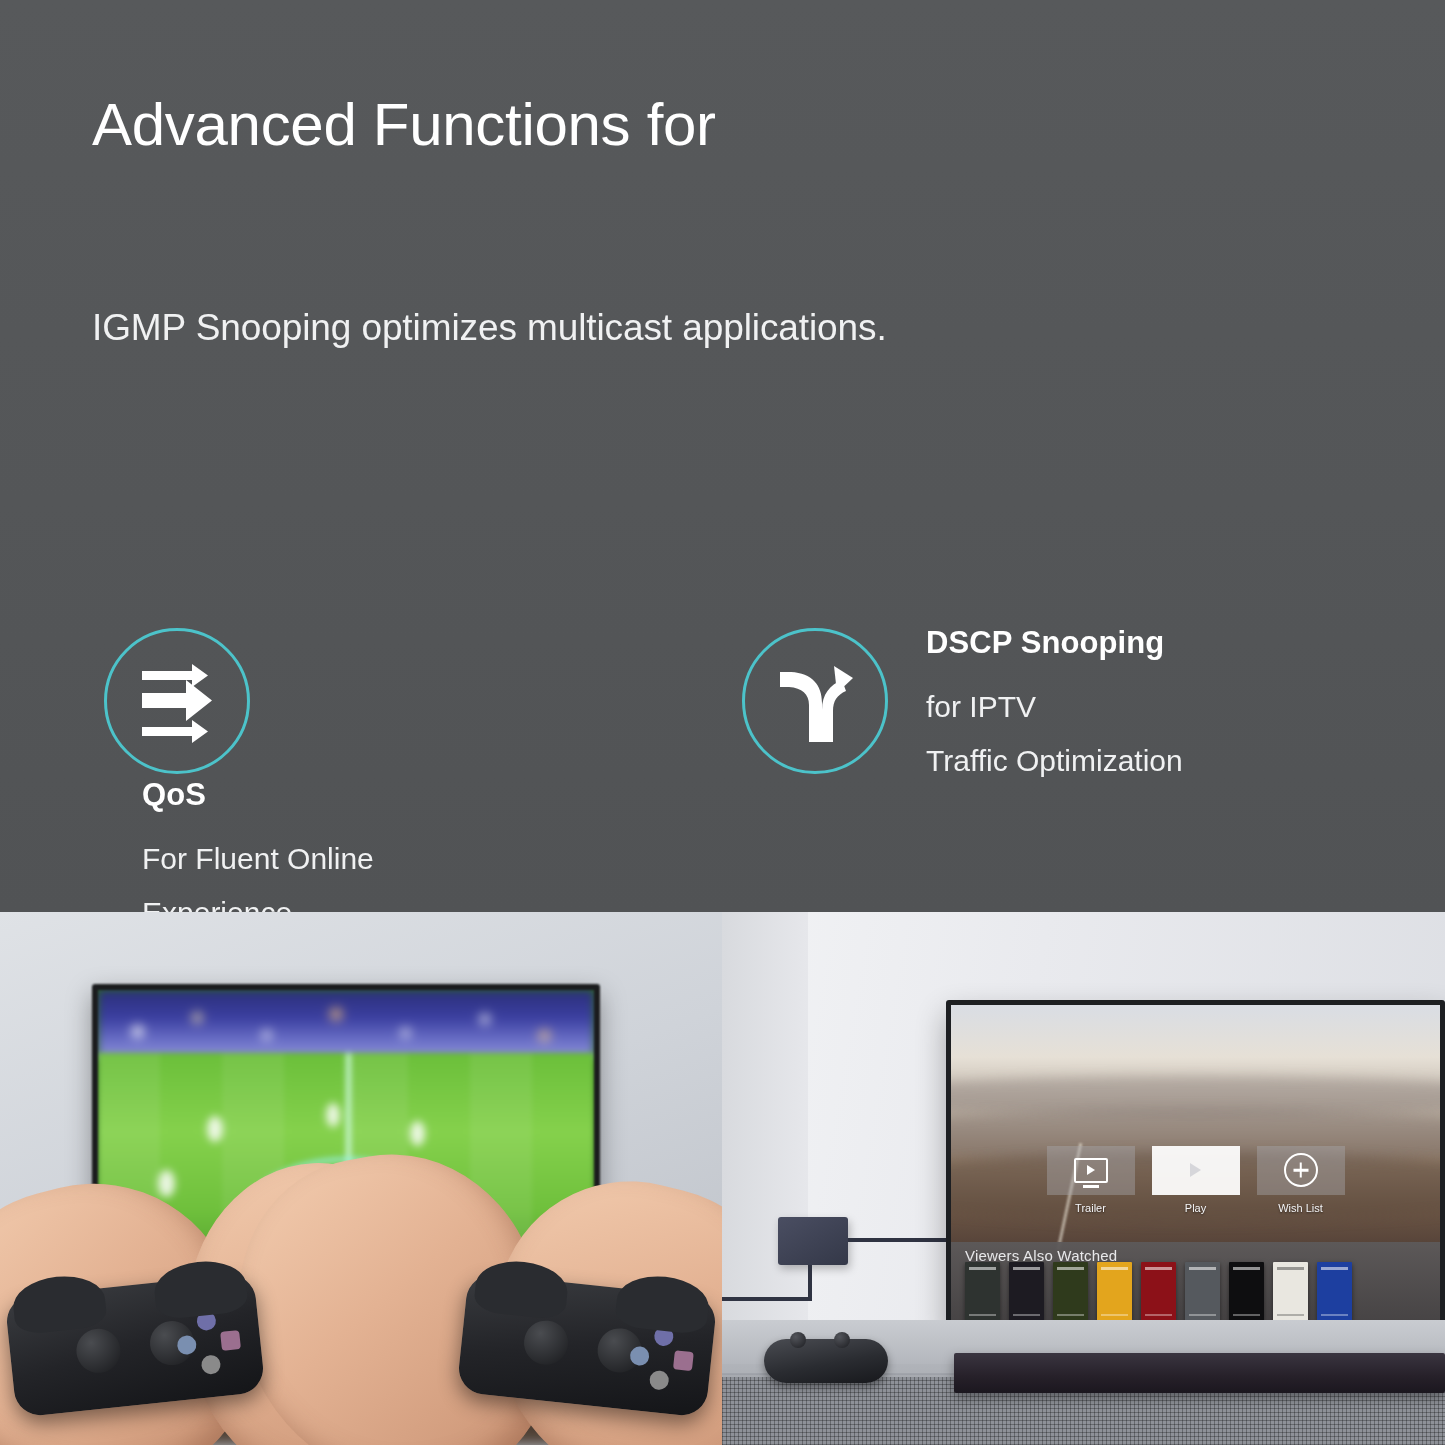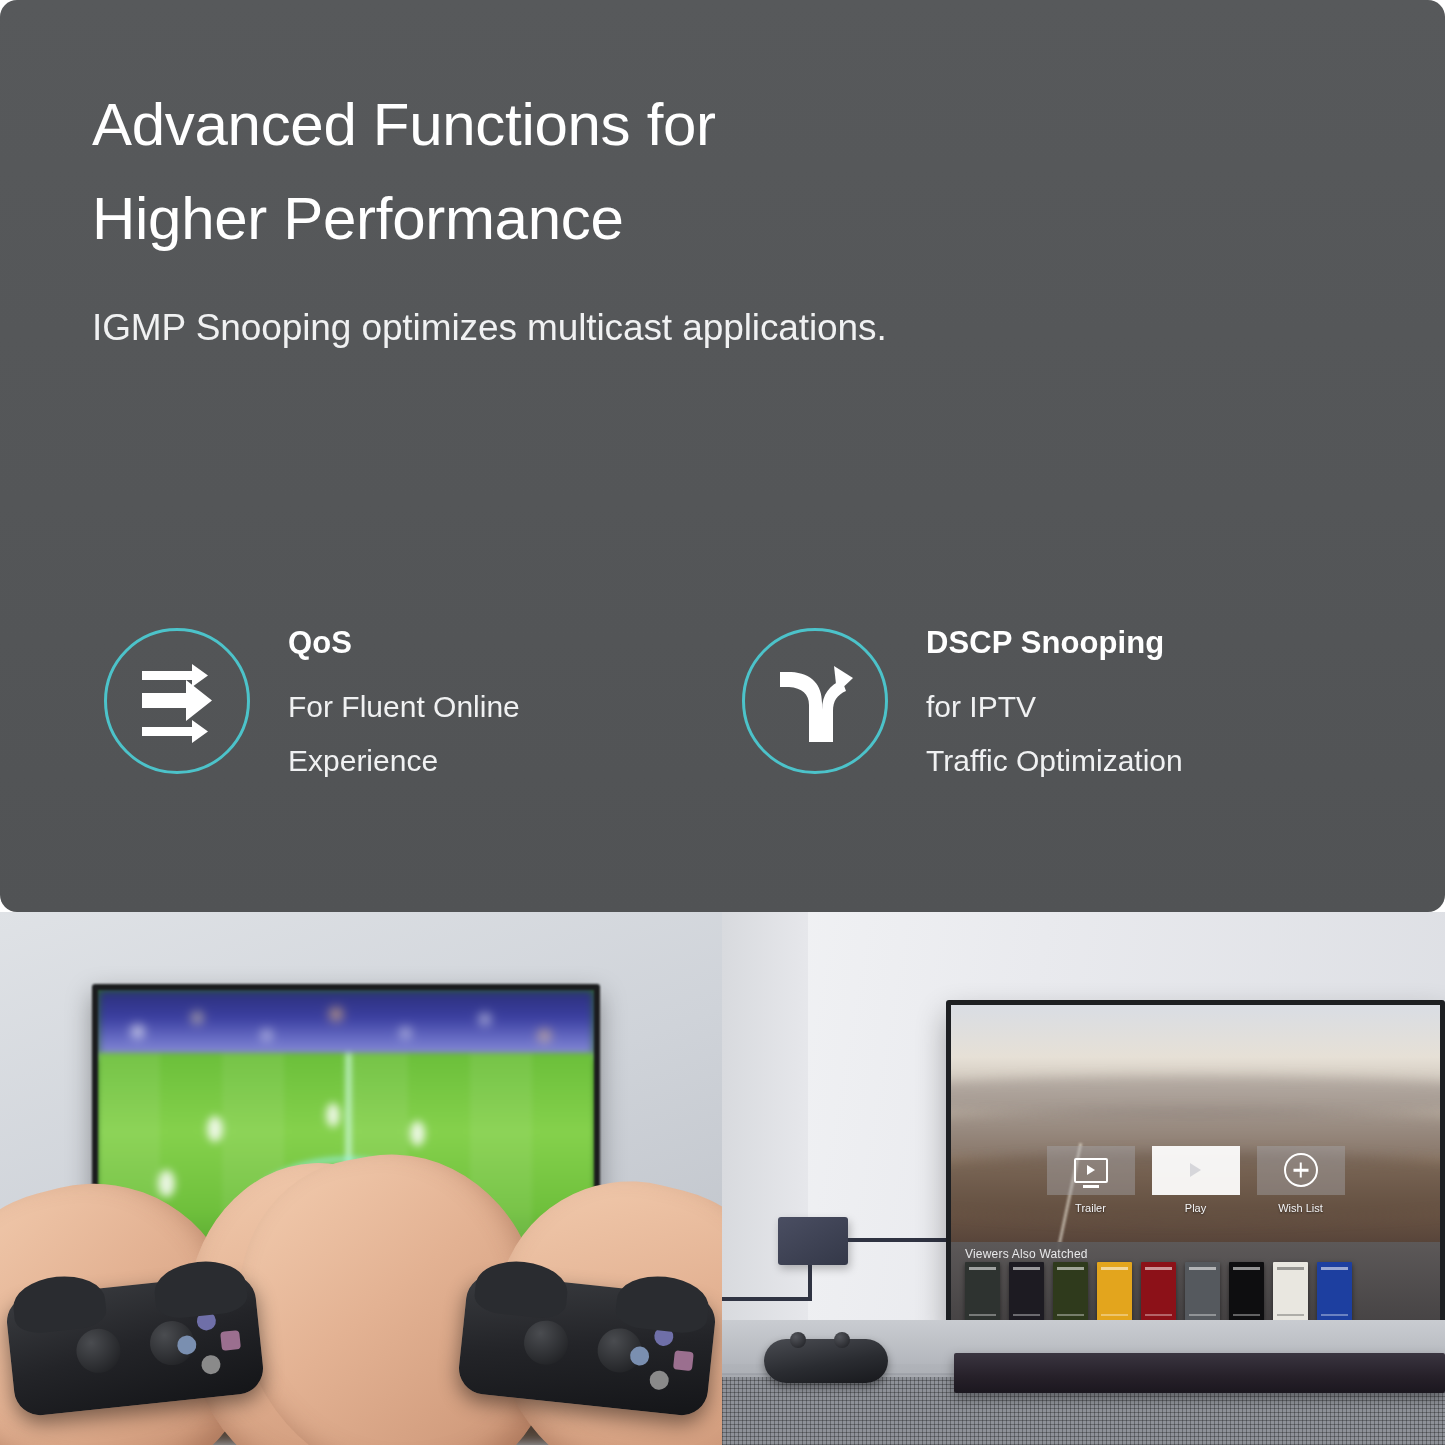--- a/index.html
+++ b/index.html
@@ -7,40 +7,39 @@
     width:1445px;height:1445px;
     font-family:"Liberation Sans","DejaVu Sans",sans-serif;
     background:#ffffff;overflow:hidden;
   }
   .page{position:relative;width:1445px;height:1445px;overflow:hidden;}
 
   
   .panel{
     position:absolute;left:0;top:0;width:1445px;height:912px;
     background:linear-gradient(180deg,#57595b 0%,#545658 55%,#515355 100%);
-    border-radius:17px;
   }
   .headline{
     position:absolute;left:92px;top:78px;width:1100px;
     color:#ffffff;font-size:60px;line-height:94px;font-weight:400;
     letter-spacing:-0.3px;
   }
   .headline .l{display:block;white-space:nowrap;}
 
   .lede{
     position:absolute;left:92px;top:296px;width:1280px;
     color:#f0f1f2;font-size:37px;line-height:64px;font-weight:300;
     letter-spacing:-0.1px;
   }
   .lede .l{display:block;white-space:nowrap;}
 
   
   .features{position:absolute;left:0;top:622px;width:1445px;height:210px;}
   .feature{position:absolute;top:0;display:flex;align-items:flex-start;}
-  .feature.f0{left:104px;}
+  .feature.f0{left:104px;flex-direction:column;}
   .feature.f1{left:742px;}
 
   .ficon{
     width:146px;height:146px;border-radius:50%;
     border:3px solid #4cc3ca;box-sizing:border-box;
     display:flex;align-items:center;justify-content:center;
     flex:0 0 146px;margin-top:6px;
   }
   .ftext{margin-left:38px;padding-top:2px;}
   .ftitle{
@@ -146,21 +145,21 @@
   .tri.sm{border-left-width:8px;border-top-width:5px;border-bottom-width:5px;}
   .tri.dk{border-left-color:#d6d6da;}
   .ico-plus{width:30px;height:30px;border-radius:50%;border:2.5px solid #fff;
     position:relative;}
   .ico-plus::before,.ico-plus::after{content:"";position:absolute;background:#fff;
     left:50%;top:50%;transform:translate(-50%,-50%);}
   .ico-plus::before{width:15px;height:2.5px;}
   .ico-plus::after{width:2.5px;height:15px;}
   .shelf{position:absolute;left:0;bottom:0;width:100%;height:26%;
     background:linear-gradient(180deg,rgba(96,92,92,.96) 0%,rgba(72,69,70,.97) 100%);}
-  .shelfTitle{position:absolute;left:14px;top:5px;color:#e8e8ea;font-size:12px;
+  .shelfTitle{position:absolute;left:14px;top:5px;color:#e8e8ea;font-size:15px;
     font-weight:400;letter-spacing:.2px;text-align:right;}
   .posters{position:absolute;left:14px;top:20px;right:6px;bottom:4px;
     display:flex;gap:9px;}
   .poster{flex:0 0 35px;border-radius:1px;
     box-shadow:0 2px 5px rgba(0,0,0,.5);overflow:hidden;position:relative;}
   .poster .pt{position:absolute;left:4px;right:4px;top:5px;height:3px;
     background:rgba(255,255,255,.55);}
   .poster .pb{position:absolute;left:4px;right:4px;bottom:5px;height:2px;
     background:rgba(255,255,255,.35);}
   .tvstand{position:absolute;left:50%;transform:translateX(-50%);bottom:-16px;
@@ -187,21 +186,20 @@
 </style>
 </head>
 <body>
 
 <div class="page">
 
   <div class="panel">
 
     <div class="headline">
       <span class="l">Advanced Functions for</span>
-      <span class="l">Higher Performance</span>
     </div>
 
     <div class="lede">
       <span class="l">IGMP Snooping optimizes multicast applications.</span>
     </div>
 
     <div class="features">
 
       <div class="feature f0">
         <div class="ficon">

